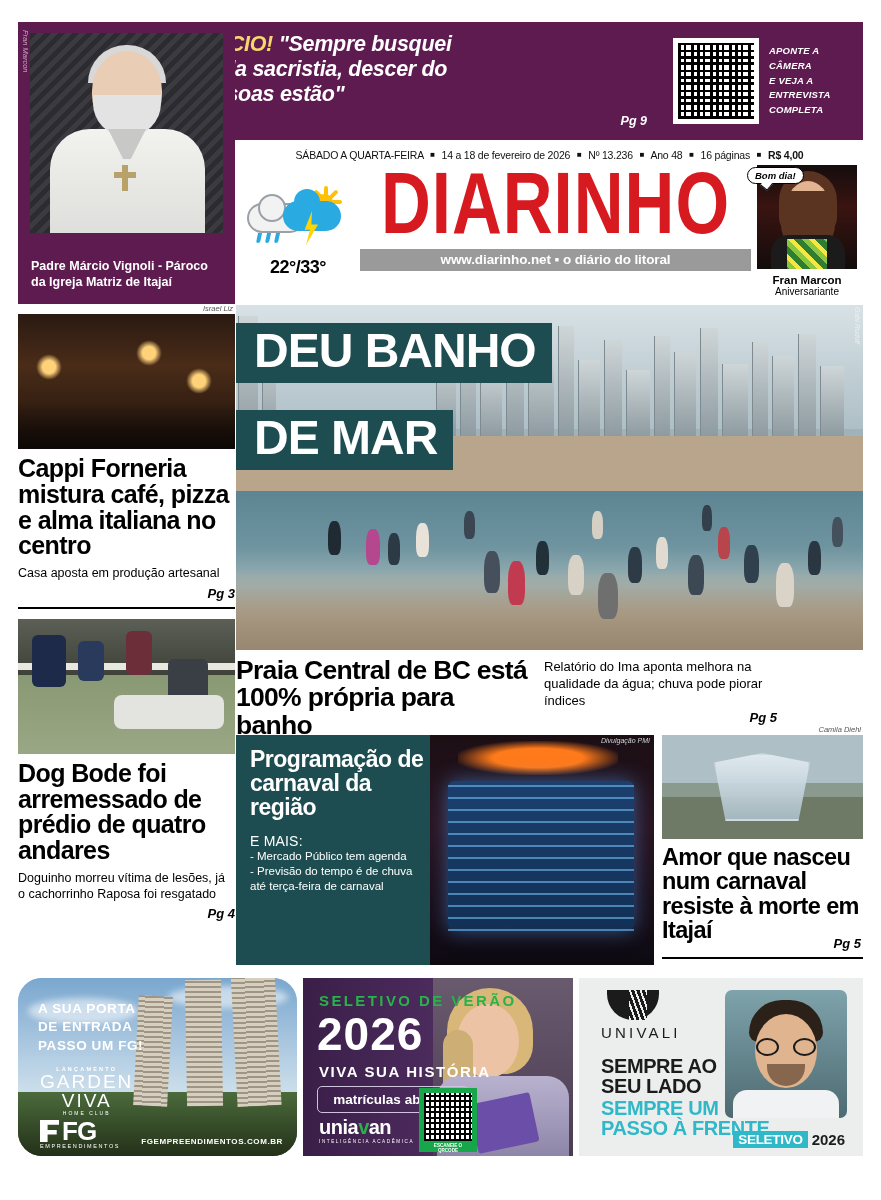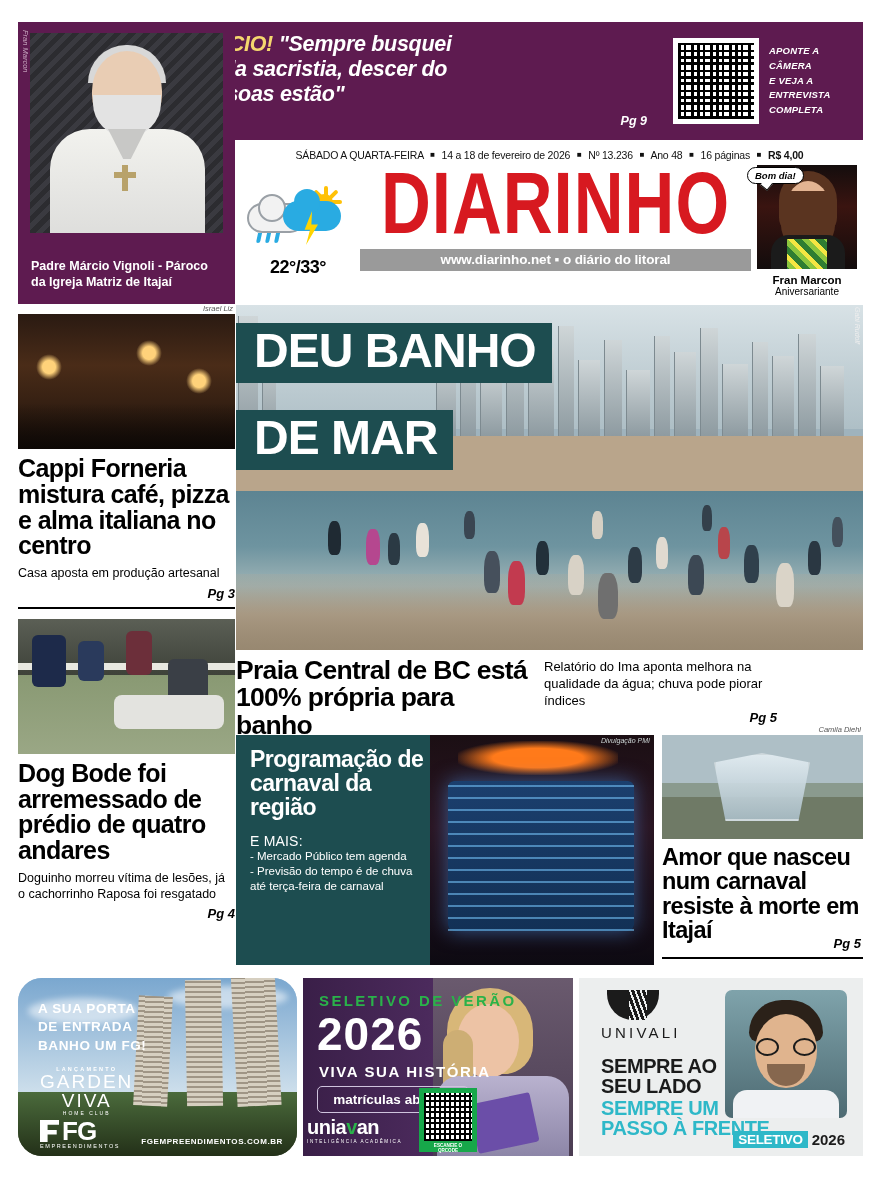--- a/index.html
+++ b/index.html
@@ -225,21 +225,21 @@
       transform:rotate(-12deg); border-radius:3px; }
   .uv-h1 { position:absolute; left:16px; top:14px; color:#2ab24a; font-size:15px; font-weight:bold;
           letter-spacing:2.4px; }
   .uv-2026 { position:absolute; left:14px; top:33px; color:#fff; font-size:46px; font-weight:bold;
           letter-spacing:1px; line-height:1; }
   .uv-h2 { position:absolute; left:16px; top:85px; color:#fff; font-size:15px; font-weight:bold;
           letter-spacing:1.6px; }
   .uv-btn { position:absolute; left:14px; top:108px; width:152px; height:27px; border:1.5px solid #cfc3dd;
       border-radius:5px; color:#fff; font-size:13.5px; font-weight:bold; display:flex; align-items:center;
       justify-content:center; }
-  .uv-logo { position:absolute; left:4px; bottom:12px; color:#fff; }
+  .uv-logo { position:absolute; left:16px; bottom:12px; color:#fff; }
   .uv-lt { font-size:20px; font-weight:bold; letter-spacing:-.5px; }
   .uv-lt em { color:#2ab24a; font-style:normal; }
   .uv-ls { font-size:4.6px; letter-spacing:1.6px; }
   .uv-qr { position:absolute; left:116px; bottom:4px; width:58px; height:64px; background:#17a74a;
       padding:5px; }
   .uv-qr-in { width:48px; height:48px;
       background-image:
         repeating-linear-gradient(90deg,#000 0 2px,#fff 2px 5px,#000 5px 7px,#fff 7px 10px),
         repeating-linear-gradient(0deg,#000 0 2px,#fff 2px 6px,#000 6px 8px,#fff 8px 11px);
       background-blend-mode:multiply; }
@@ -496,21 +496,21 @@
       <div class="fg-sky"></div>
       <div class="fg-cloud" style="left:10px; top:20px; width:110px; height:26px;"></div>
       <div class="fg-cloud" style="left:150px; top:8px; width:120px; height:22px;"></div>
       <div class="fg-grass"></div>
       <div class="tower" style="left:118px; width:34px; height:110px; transform:rotate(3deg);"></div>
       <div class="tower" style="left:168px; width:36px; height:126px; transform:rotate(-1deg);"></div>
       <div class="tower" style="left:216px; width:44px; height:138px; transform:rotate(-3deg);"></div>
       <div class="fg-h">
         <div>A SUA PORTA</div>
         <div>DE ENTRADA</div>
-        <div>BANHO UM FG!</div>
+        <div>PASSO UM FG!</div>
       </div>
       <div class="fg-gp">
         <div class="fg-lanc">LANÇAMENTO</div>
         <div class="fg-garden">GARDEN</div>
         <div class="fg-park">VIVA</div>
         <div class="fg-clube">HOME CLUB</div>
       </div>
       <div class="fg-logo">
         <span class="fg-mark"></span>
         <span class="fg-fgtxt">FG</span>

